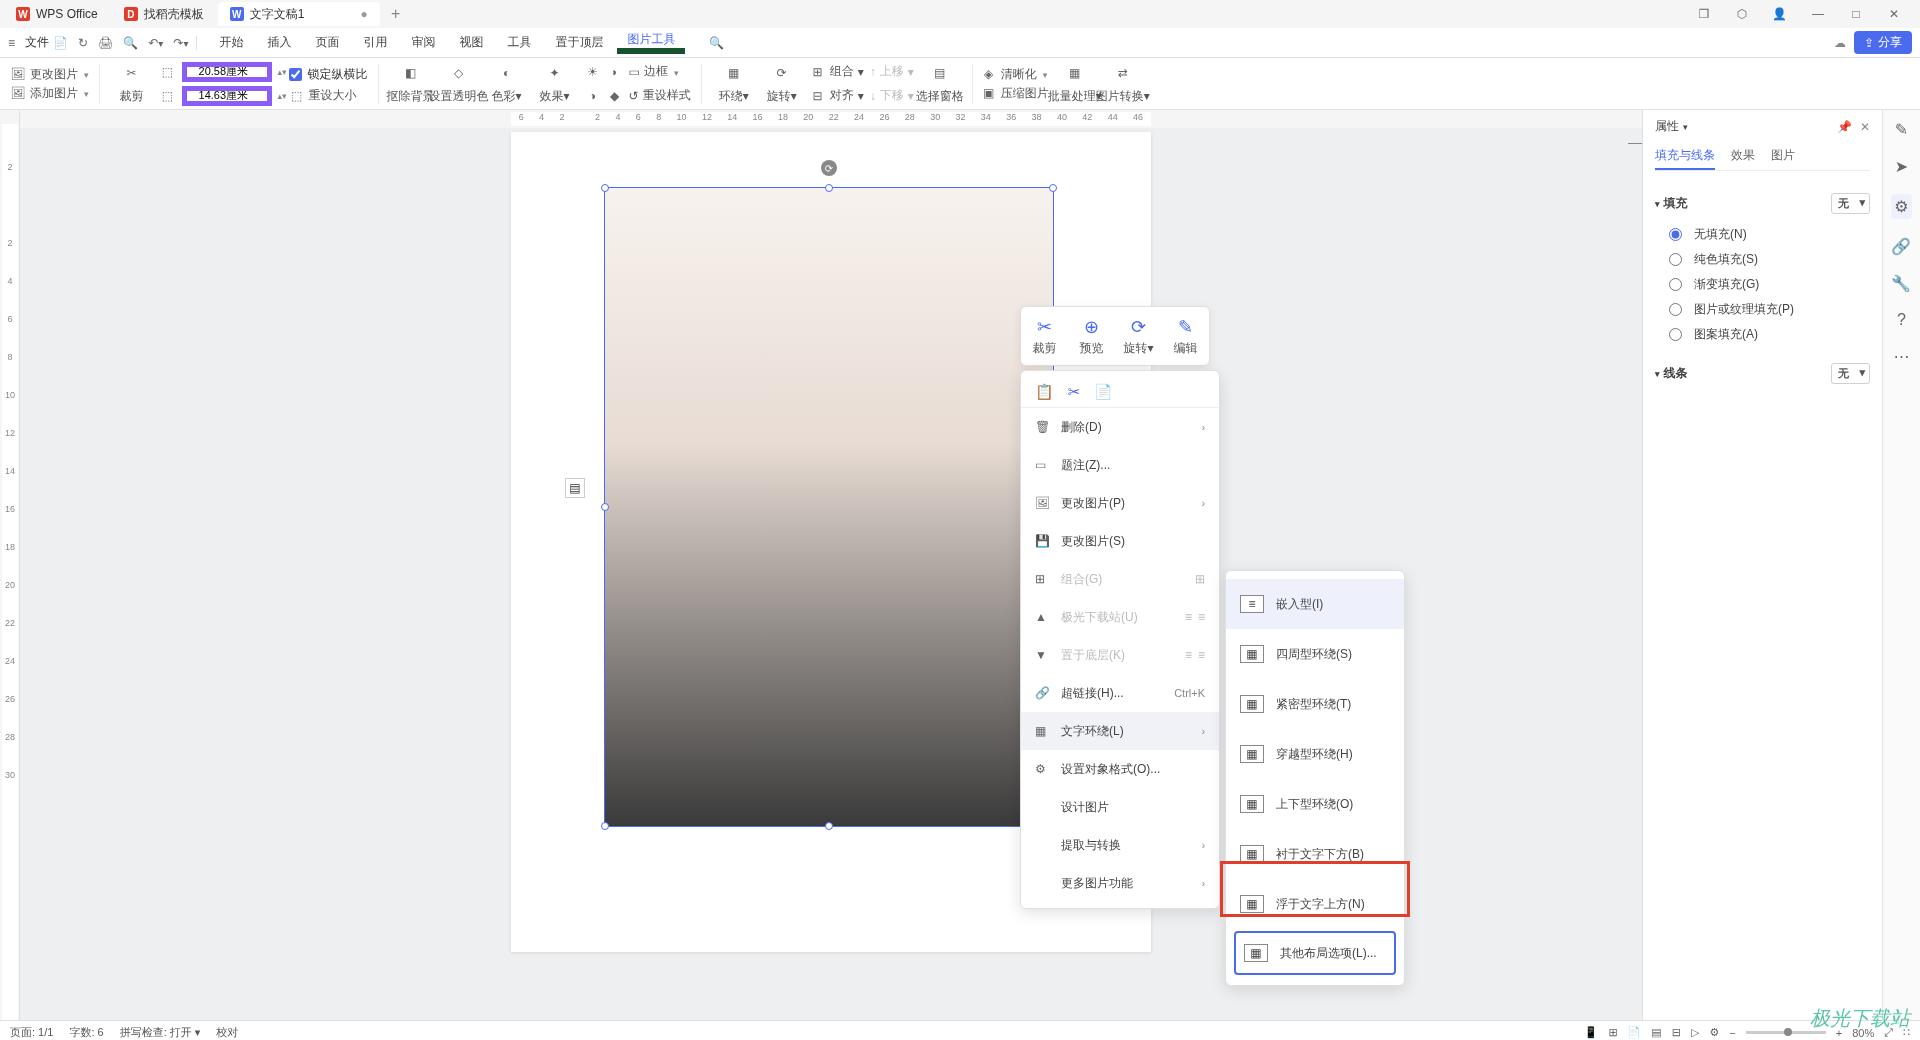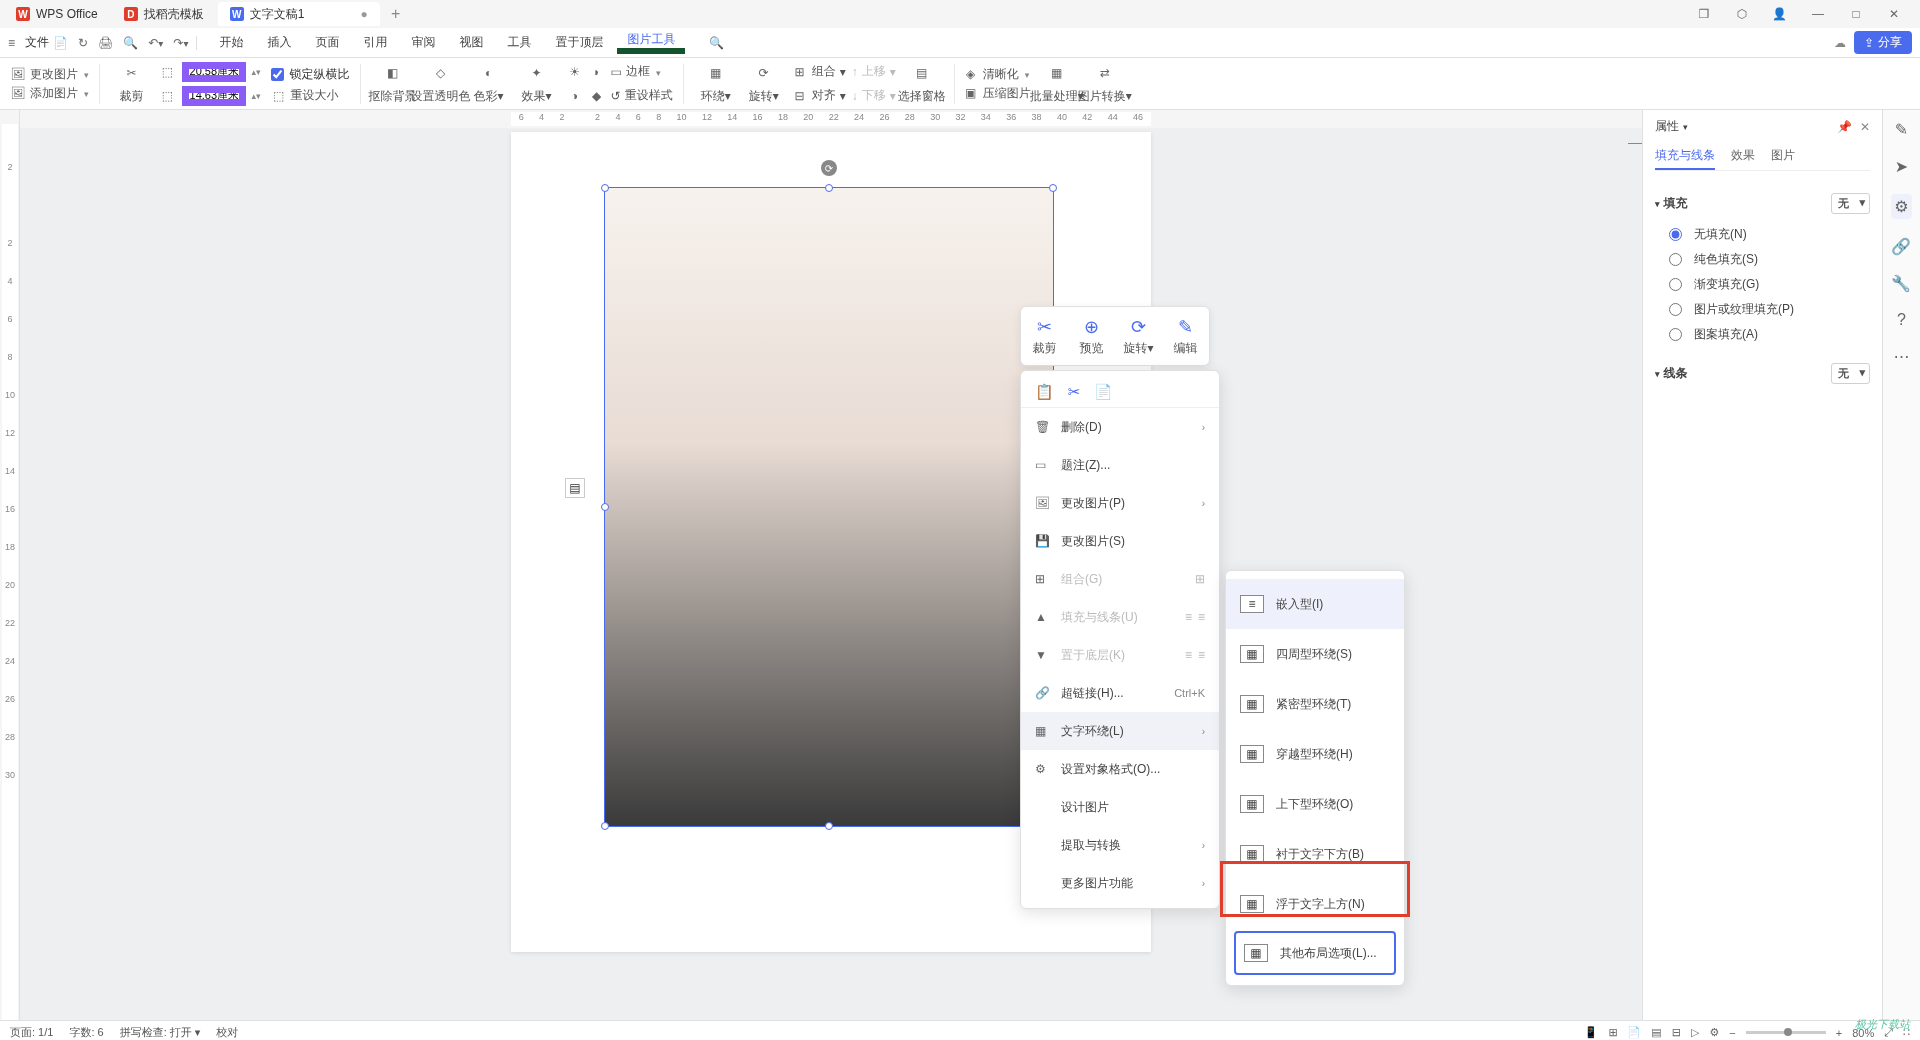--- a/index.html
+++ b/index.html
@@ -21,21 +21,21 @@
 .menu-item.active { color: #4b6bef; border-bottom: 6px solid #14532d; font-family: Liberation Serif, serif; }
 .menu-right { margin-left: auto; display: flex; gap: 8px; align-items: center; }
 .share-btn { background: #4b6bef; color: #fff; padding: 3px 10px; border-radius: 4px; display: flex; align-items: center; gap: 4px; }
 
 .ribbon { height: 52px; background: #fff; display: flex; align-items: center; padding: 4px 10px; border-bottom: 1px solid #e0e0e0; }
 .ribbon-group { display: flex; flex-direction: column; gap: 2px; margin-right: 2px; }
 .rb-row { display: flex; align-items: center; gap: 6px; height: 22px; }
 .rb-sep { width: 1px; height: 40px; background: #e8e8e8; margin: 0 8px; }
 .rb-btn { display: flex; align-items: center; gap: 4px; color: #555; cursor: pointer; white-space: nowrap; }
 .rb-btn.big { flex-direction: column; width: 48px; height: 46px; justify-content: center; }
-.rb-input { width: 64px; border: 7px solid #8b5cf6; height: 20px; padding: 0 1px; font-size: 11px; }
+.rb-input { width: 90px; border: 5px solid #8b5cf6; height: 20px; padding: 0 12px; font-size: 11px; }
 .rb-icon { width: 16px; height: 16px; display: inline-flex; align-items: center; justify-content: center; color: #666; }
 .rb-icon.large { width: 22px; height: 22px; }
 .disabled { color: #bbb; }
 
 .workspace { display: flex; height: calc(100% - 130px); }
 .ruler-v { width: 20px; background: #f5f5f5; border-right: 1px solid #e0e0e0; padding-top: 14px; }
 .ruler-v-inner { width: 16px; background: #fff; height: 100%; margin-left: 2px; font-size: 9px; color: #888; display: flex; flex-direction: column; align-items: center; }
 .ruler-v-inner span { height: 38px; }
 .canvas-area { flex: 1; background: #eeeff1; position: relative; overflow: hidden; }
 .ruler-h { height: 18px; background: #f5f5f5; display: flex; align-items: center; justify-content: center;}
@@ -172,21 +172,21 @@
         <span class="rb-icon">⬚</span>
         <input class="rb-input" value="20.58厘米" style="">
         <span style="font-size:9px;color:#888;">▴▾</span>
       </div>
     <div class="rb-row">
         <span class="rb-icon">⬚</span>
         <input class="rb-input" value="14.63厘米" style="">
         <span style="font-size:9px;color:#888;">▴▾</span>
       </div>
   </div>
-  <div class="ribbon-group" style="margin-left:8px;">
+  <div class="ribbon-group" style="">
     <div class="rb-row">
         <input type="checkbox" checked="" style="">
         <span>锁定纵横比</span>
       </div>
     <div class="rb-btn">
         <span class="rb-icon">⬚</span>
         <span>重设大小</span>
       </div>
   </div>
   <div class="rb-sep"></div>
@@ -384,21 +384,21 @@
           <span class="icn">💾</span>
           <span>更改图片(S)</span>
         </div>
       <div class="cm-item dis">
           <span class="icn">⊞</span>
           <span>组合(G)</span>
           <span class="end-icons">⊞</span>
         </div>
       <div class="cm-item dis">
           <span class="icn">▲</span>
-          <span>填充与线条(U)</span>
+          <span>极光下载站(U)</span>
           <span class="end-icons">
             <span>≡</span>
             <span>≡</span>
           </span>
         </div>
       <div class="cm-item dis">
           <span class="icn">▼</span>
           <span>置于底层(K)</span>
           <span class="end-icons">
             <span>≡</span>
@@ -554,15 +554,15 @@
     <div class="zoom-slider">
         <div class="knob"></div>
       </div>
     <span>+</span>
     <span>80%</span>
     <span>⤢</span>
     <span>∷</span>
   </div>
 </div>
 
-<div style="position:absolute;bottom:8px;right:10px;color:#5cc5a8;font-style:italic;font-size:11px;">
+<div style="position:absolute;bottom:8px;right:10px;color:#5cc5a8;font-style:italic;font-size:20px;">
   <span>极光下载站</span>
 </div>
 
 </body></html>

